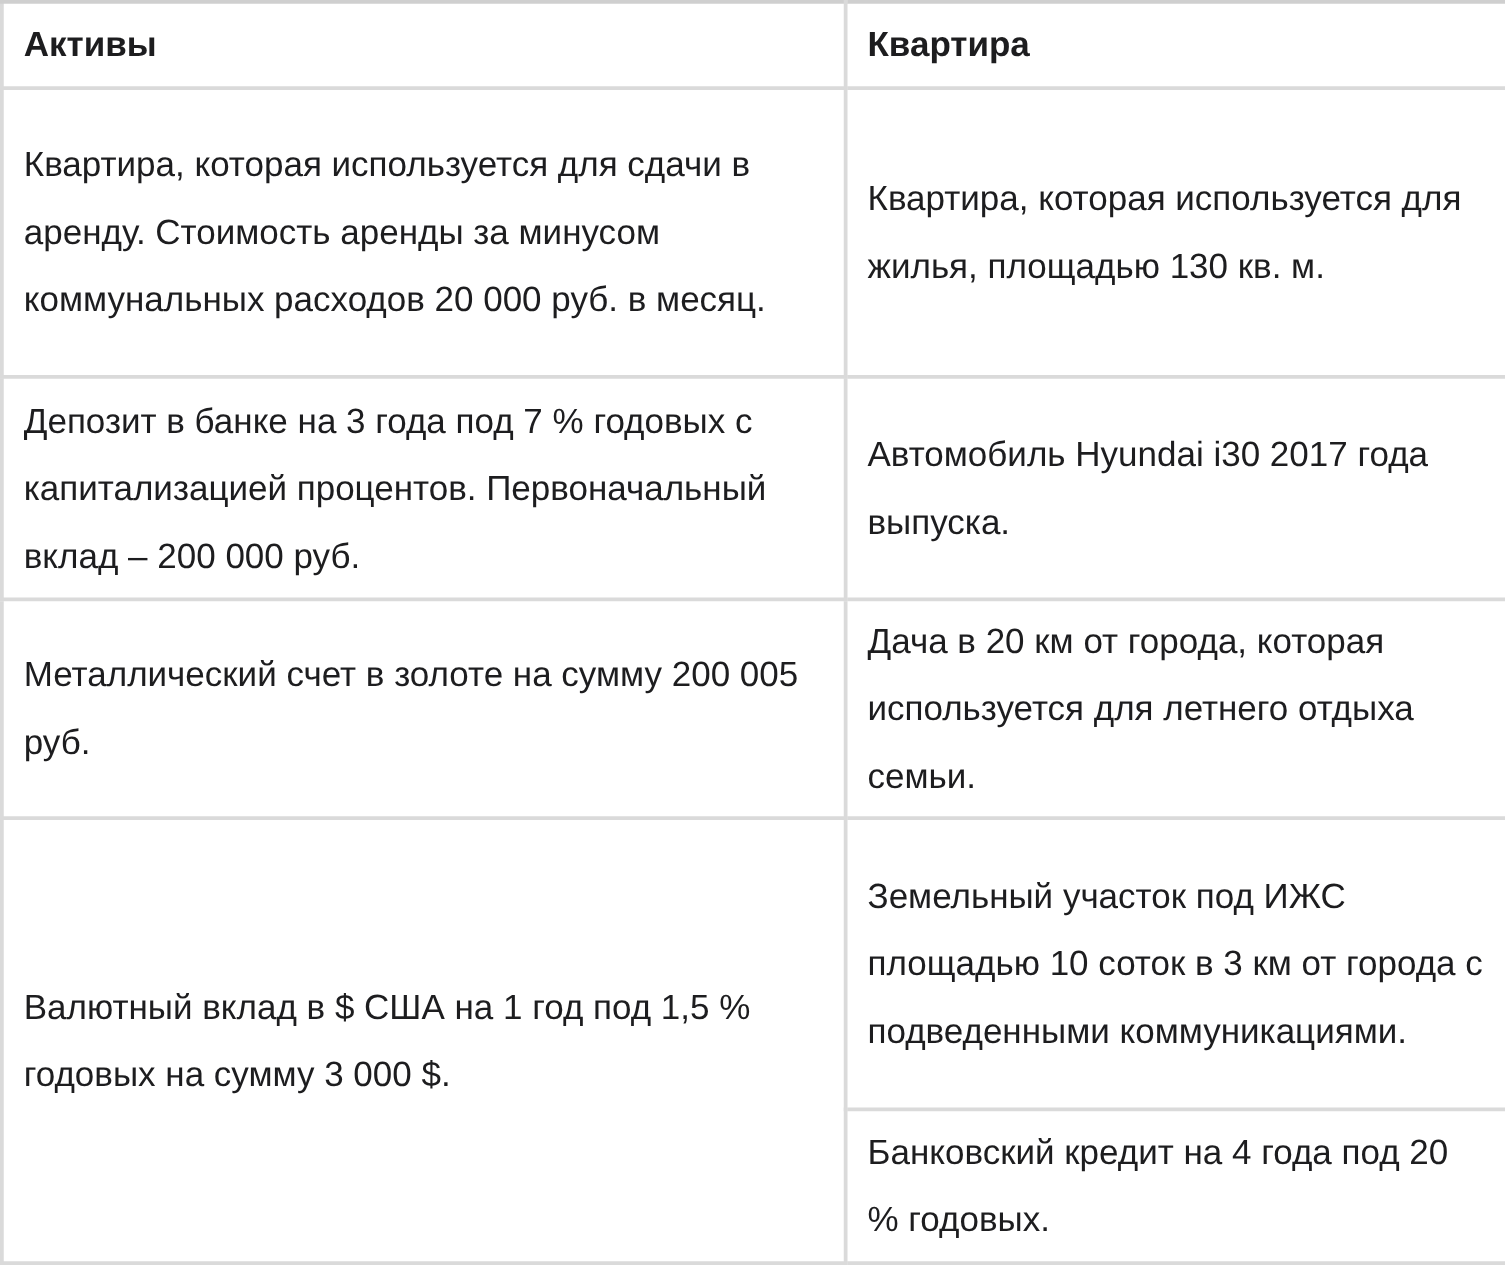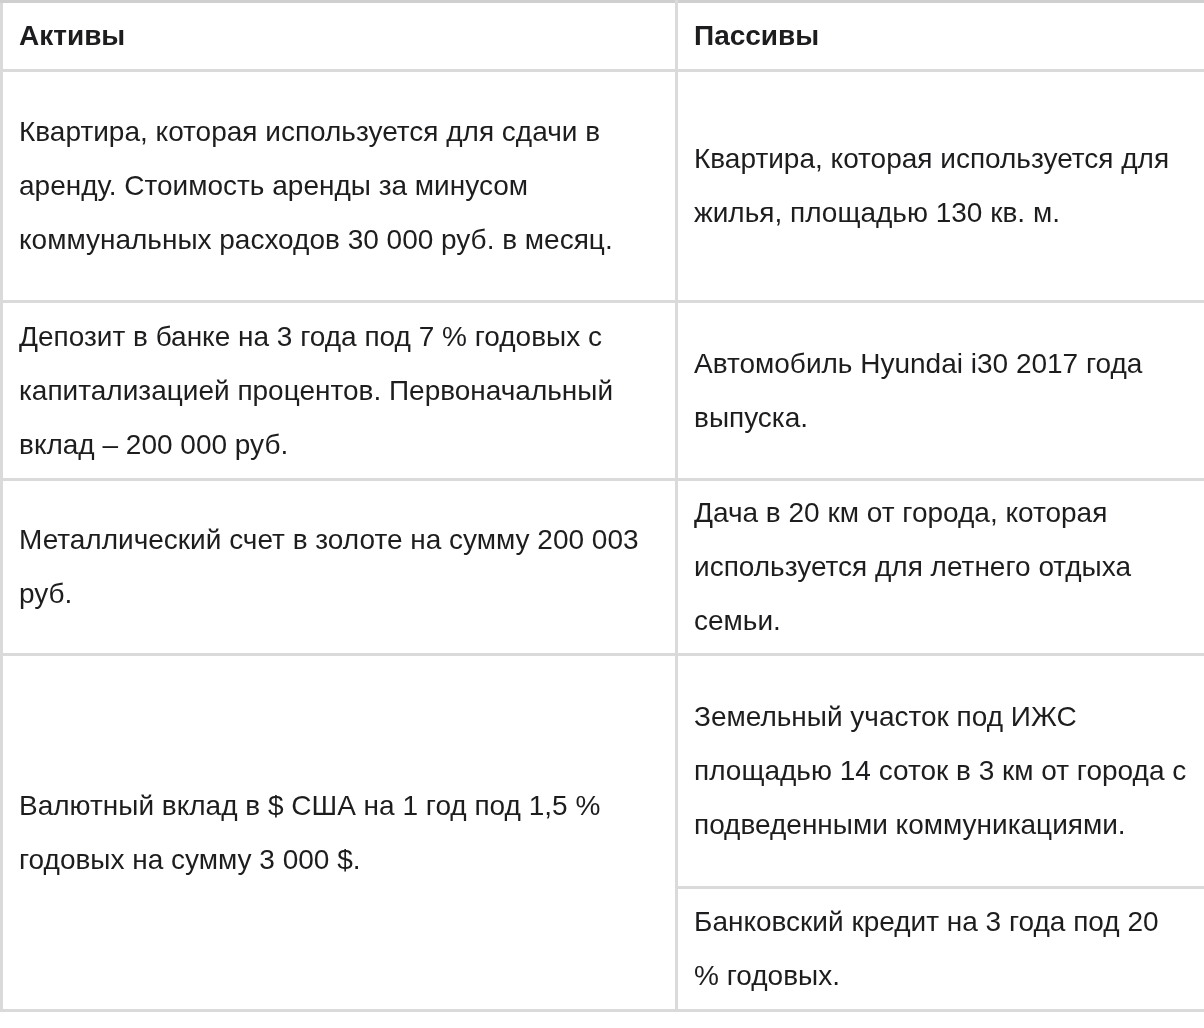--- a/index.html
+++ b/index.html
@@ -43,38 +43,38 @@
 
 <div class="table-wrap">
   <table>
     <colgroup>
         <col class="c1">
         <col class="c2">
       </colgroup>
     <thead>
       <tr>
         <th>Активы</th>
-        <th>Пассивы</th>
+        <th>Квартира</th>
       </tr>
     </thead>
     <tbody>
       <tr class="r1">
-        <td>Квартира, которая используется для сдачи в аренду. Стоимость аренды за минусом коммунальных расходов 30 000 руб. в месяц.</td>
+        <td>Квартира, которая используется для сдачи в аренду. Стоимость аренды за минусом коммунальных расходов 20 000 руб. в месяц.</td>
         <td>Квартира, которая используется для жилья, площадью 130 кв. м.</td>
       </tr>
       <tr class="r2">
         <td>Депозит в банке на 3 года под 7 % годовых с капитализацией процентов. Первоначальный вклад – 200 000 руб.</td>
         <td>Автомобиль Hyundai i30 2017 года выпуска.</td>
       </tr>
       <tr class="r3">
-        <td>Металлический счет в золоте на сумму 200 003 руб.</td>
+        <td>Металлический счет в золоте на сумму 200 005 руб.</td>
         <td>Дача в 20 км от города, которая используется для летнего отдыха семьи.</td>
       </tr>
       <tr class="r4a">
         <td rowspan="2">Валютный вклад в $ США на 1 год под 1,5 % годовых на сумму 3 000 $.</td>
-        <td>Земельный участок под ИЖС площадью 14 соток в 3 км от города с подведенными коммуникациями.</td>
+        <td>Земельный участок под ИЖС площадью 10 соток в 3 км от города с подведенными коммуникациями.</td>
       </tr>
       <tr class="r4b">
-        <td>Банковский кредит на 3 года под 20 % годовых.</td>
+        <td>Банковский кредит на 4 года под 20 % годовых.</td>
       </tr>
     </tbody>
   </table>
 </div>
 
 </body></html>

